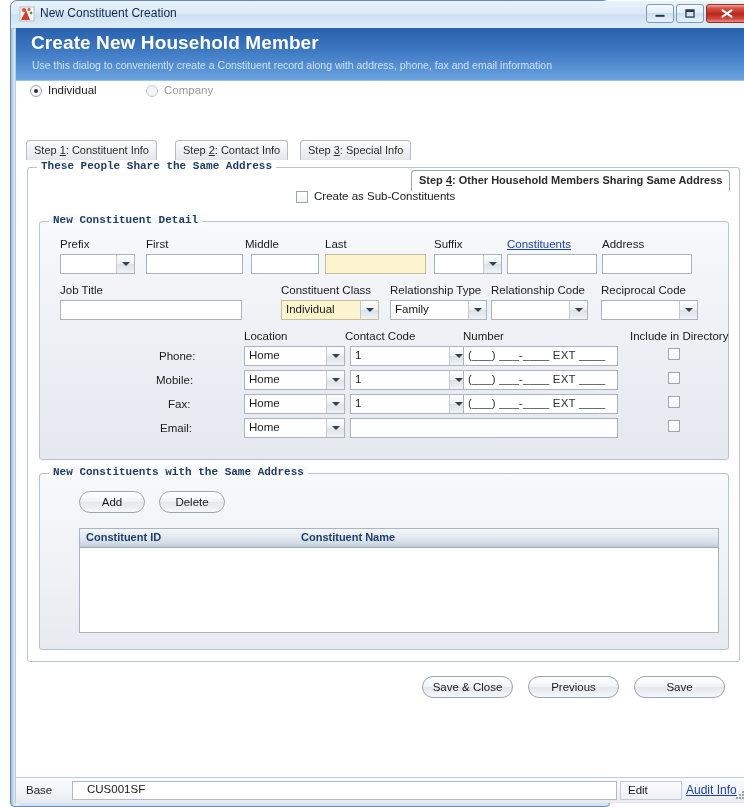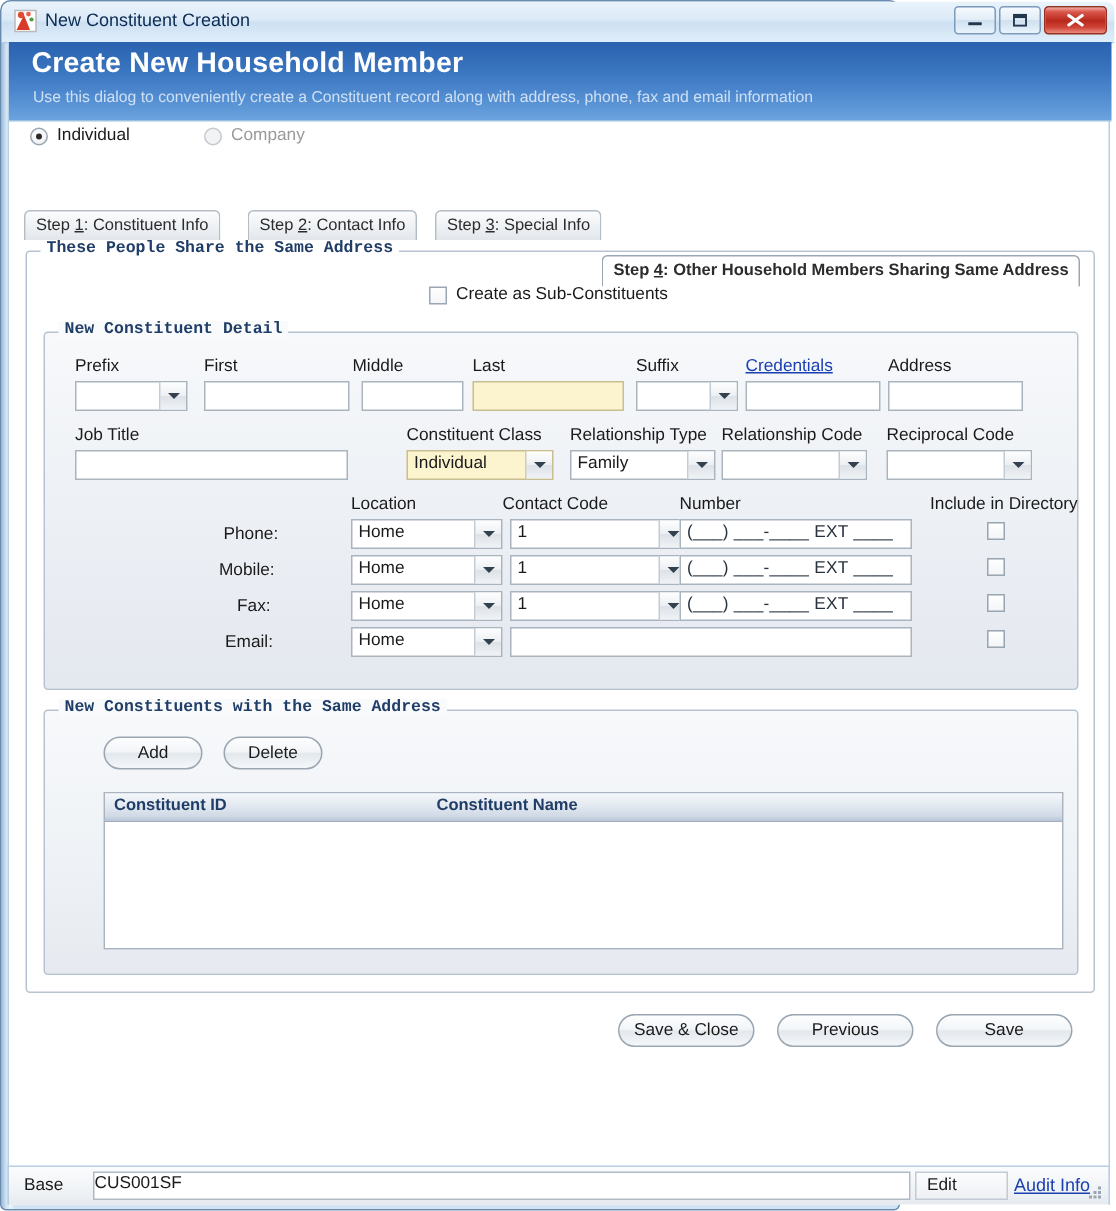--- a/index.html
+++ b/index.html
@@ -13,21 +13,21 @@
     height: 807px;
     font-family: "Liberation Sans", sans-serif;
     font-size: 11px;
     color: #1a1a1a;
     overflow: hidden;
   }
 
   
   #window {
     position: absolute;
-    left: 0; top: 0;
+    left: 10px; top: 0;
     width: 600px; height: 807px;
     box-sizing: border-box;
     background: linear-gradient(to right,
         #9dbcd9 0px, #cfe2f2 3px, #eaf3fb 6px, #d2e4f4 9px);
     border: 1px solid #6a8bb0;
     border-radius: 7px 7px 4px 4px;
     padding: 0;
   }
 
   
@@ -297,21 +297,21 @@
     position: absolute; left: 10px; top: 6px;
     font-size: 11.5px; color: #1a1a1a;
   }
   #sb-field {
     position: absolute; left: 56px; top: 3px;
     width: 545px; height: 19px;
     box-sizing: border-box;
     border: 1px solid #b0bac5;
     background: #ffffff;
     font-size: 11.5px;
-    padding: 1px 0;
+    padding: 1px 14px;
     color: #1a1a1a;
   }
   #sb-edit {
     position: absolute; left: 604px; top: 3px;
     width: 62px; height: 19px;
     box-sizing: border-box;
     border: 1px solid #c2cbd4;
     background: linear-gradient(to bottom,#fbfcfd,#eef1f5);
     font-size: 11.5px;
     padding: 2px 0 0 7px;
@@ -395,21 +395,21 @@
       </div>
 
       <div id="detail-group">
         <span class="gb-title">New Constituent Detail</span>
 
         <span class="flabel" style="left:20px;top:16px">Prefix</span>
         <span class="flabel" style="left:106px;top:16px">First</span>
         <span class="flabel" style="left:205px;top:16px">Middle</span>
         <span class="flabel" style="left:285px;top:16px">Last</span>
         <span class="flabel" style="left:394px;top:16px">Suffix</span>
-        <span class="flabel link" style="left:467px;top:16px">Credentials</span>
+        <span class="flabel link" style="left:467px;top:16px">Constituents</span>
         <span class="flabel" style="left:562px;top:16px">Address</span>
 
         <div class="fcombo" style="left:20px;top:32px;width:75px">
           <span class="cval"></span>
           <span class="arrow"></span>
         </div>
         <input class="ftext" style="left: 106px; top: 32px; width: 97px;" value="">
         <input class="ftext" style="left: 211px; top: 32px; width: 68px;" value="">
         <input class="ftext req" style="left: 285px; top: 32px; width: 101px;" value="">
         <div class="fcombo" style="left:394px;top:32px;width:68px">

